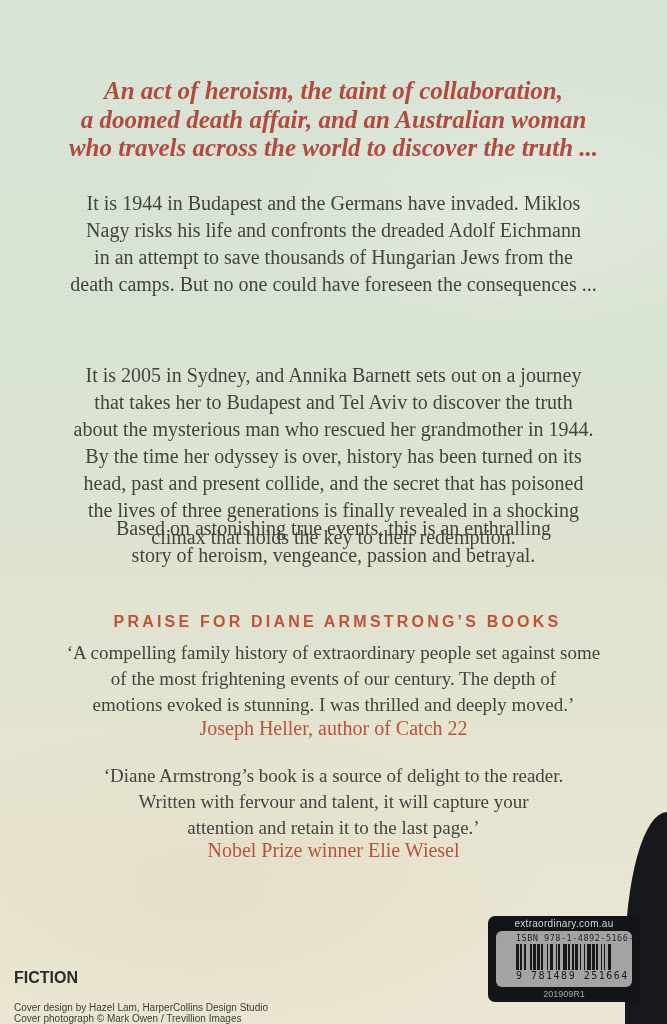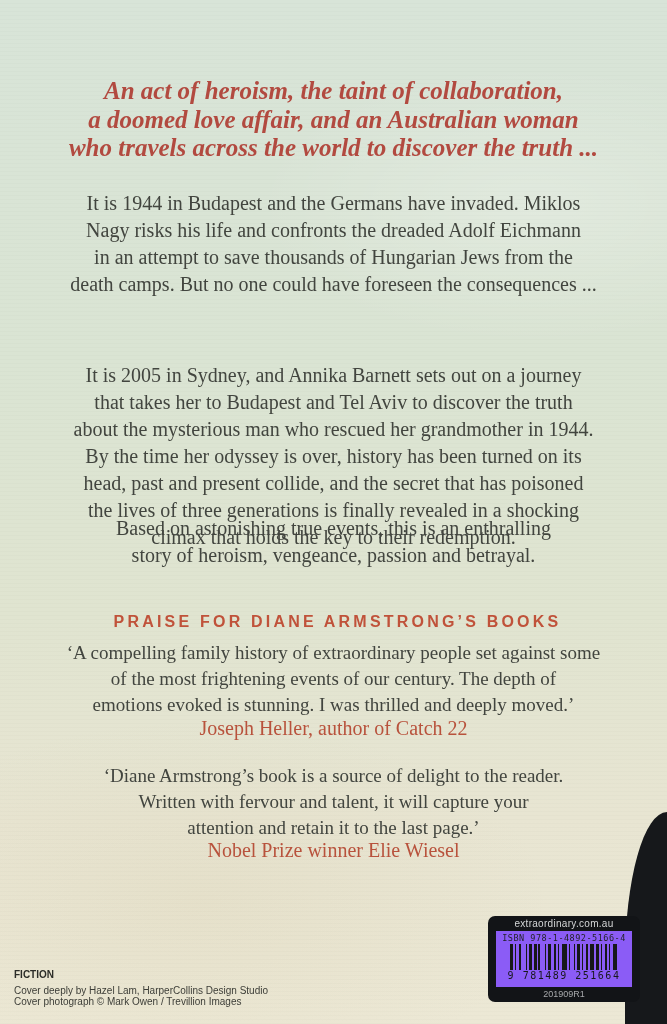--- a/index.html
+++ b/index.html
@@ -53,38 +53,38 @@
     position:absolute;left:16px;right:16px;text-align:center;
     font-size:20px;color:var(--c-attribution,#b8523c);
   }
   .attribution-1{top:717px;}
   .attribution-2{top:839px;}
   .attribution .work{}
   .footer-credits{
     position:absolute;left:14px;top:969px;
     font-family:"Liberation Sans", sans-serif;color:#33342f;
   }
-  .category{font-weight:bold;font-size:10px;color:#2b2c27;margin-bottom:6px;}
+  .category{font-weight:bold;font-size:16px;color:#2b2c27;margin-bottom:16px;}
   .credit-line{font-size:10px;line-height:10.5px;color:#3c3d37;}
   .dark-corner{
     position:absolute;right:0;bottom:0;width:42px;height:212px;
     background:#16181b;border-top-left-radius:42px 150px;
   }
   .barcode-panel{
     position:absolute;left:488px;top:916px;width:152px;height:86px;
     background:#121417;border-radius:7px;
     display:flex;flex-direction:column;box-sizing:border-box;
   }
   .publisher-website{
     font-family:"Liberation Sans", sans-serif;font-size:10px;
     color:#d4d6d7;text-align:center;padding:2px 0 2px;letter-spacing:0.3px;
   }
   .barcode-white{
-    background:#8b5cf6;margin:0 8px;border-radius:0;flex:1;
-    padding:2px 6px 2px;display:flex;flex-direction:column;box-sizing:border-box;
+    background:#a3a3a3;margin:0 8px;border-radius:6px;flex:1;
+    padding:2px 20px 2px;display:flex;flex-direction:column;box-sizing:border-box;
   }
   .isbn-label{
     font-family:"DejaVu Sans Mono", monospace;font-size:8.5px;
     letter-spacing:0.5px;color:#1f2022;text-align:center;white-space:nowrap;
   }
   .barcode-bars{
     display:flex;justify-content:center;align-items:stretch;
     height:26px;margin-top:1px;
   }
   .barcode-bars .bar{background:#17181a;}
@@ -99,21 +99,21 @@
   }
 </style>
 </head>
 <body>
 
 <div class="cover">
 
   <div class="texture"></div>
 
   <div class="tagline">An act of heroism, the taint of collaboration,
-a doomed love affair, and an Australian woman
+a doomed death affair, and an Australian woman
 who travels across the world to discover the truth ...</div>
 
   <div class="para para-1">It is 1944 in Budapest and the Germans have invaded. Miklos
 Nagy risks his life and confronts the dreaded Adolf Eichmann
 in an attempt to save thousands of Hungarian Jews from the
 death camps. But no one could have foreseen the consequences ...</div>
   <div class="para para-2">It is 2005 in Sydney, and Annika Barnett sets out on a journey
 that takes her to Budapest and Tel Aviv to discover the truth
 about the mysterious man who rescued her grandmother in 1944.
 By the time her odyssey is over, history has been turned on its
@@ -132,21 +132,21 @@
 
   <div class="quote quote-2">‘Diane Armstrong’s book is a source of delight to the reader.
 Written with fervour and talent, it will capture your
 attention and retain it to the last page.’</div>
   <div class="attribution attribution-2"><span>Nobel Prize winner Elie Wiesel</span><span class="work"></span></div>
 
   <div class="dark-corner"></div>
 
   <div class="footer-credits">
     <div class="category">FICTION</div>
-    <div class="credit-line">Cover deeply by Hazel Lam, HarperCollins Design Studio</div>
+    <div class="credit-line">Cover design by Hazel Lam, HarperCollins Design Studio</div>
     <div class="credit-line">Cover photograph © Mark Owen / Trevillion Images</div>
   </div>
 
   <div class="barcode-panel">
     <div class="publisher-website">extraordinary.com.au</div>
     <div class="barcode-white">
       <div class="isbn-label">ISBN 978-1-4892-5166-4</div>
       <div class="barcode-bars">
           <div class="bar" style="width: 3.2px;"></div>
           <div class="space" style="width: 1.6px;"></div>

